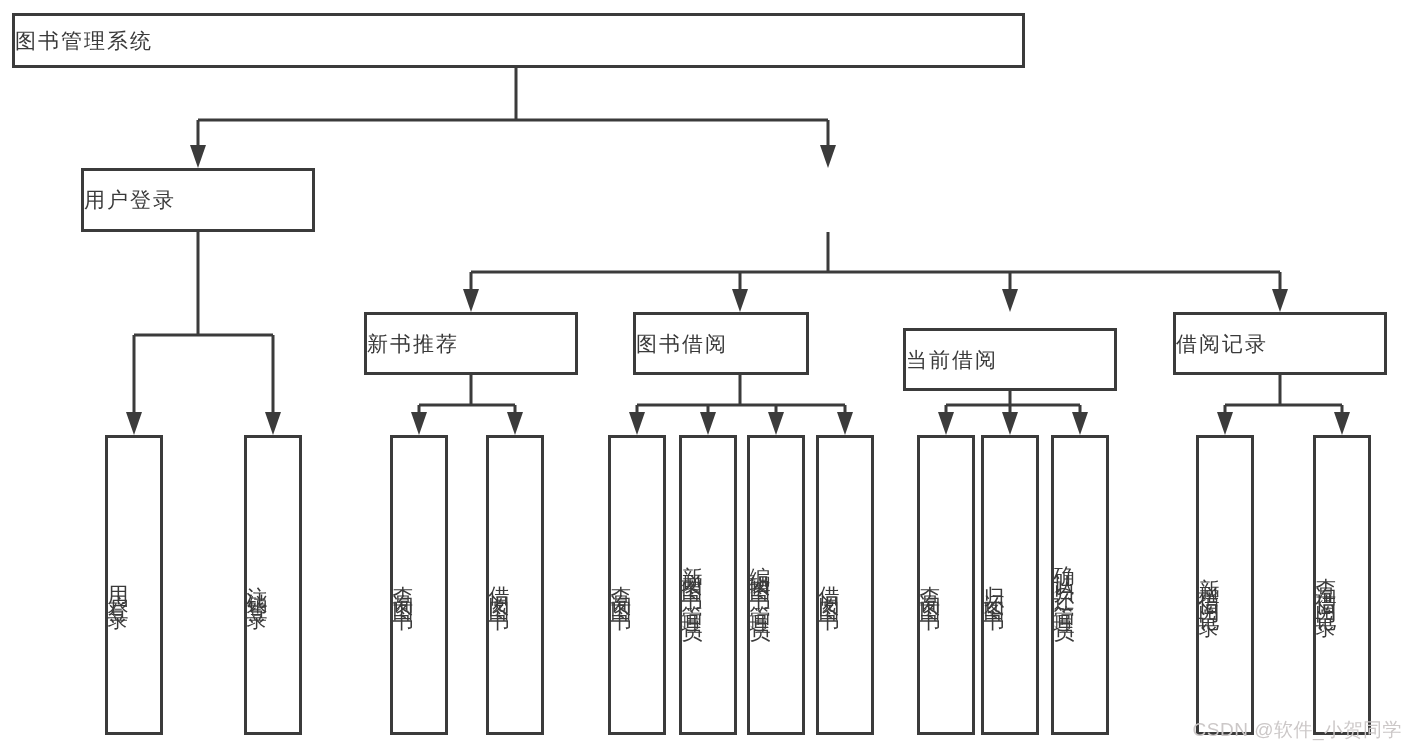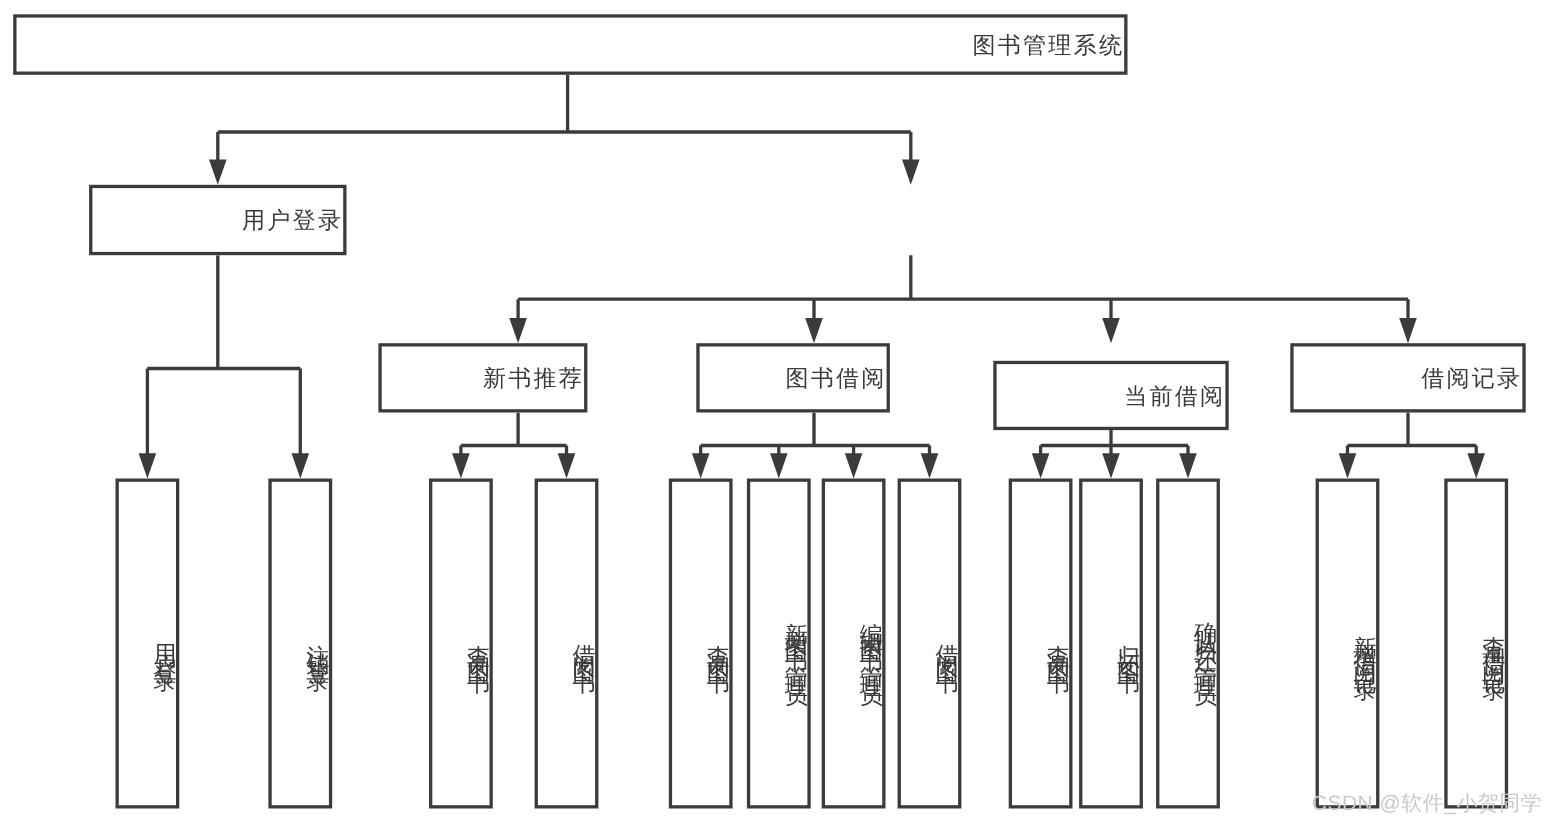--- a/index.html
+++ b/index.html
@@ -32,21 +32,21 @@
     fill: #3b3b3b;
     stroke: none;
   }
   .node {
     position: absolute;
     box-sizing: border-box;
     background: #ffffff;
     border: 3px solid #3b3b3b;
     display: flex;
     align-items: center;
-    justify-content: flex-end;
+    justify-content: flex-start;
     color: #3a3a3a;
     z-index: 2;
   }
   .h-node .label {
     font-size: 21px;
     letter-spacing: 2px;
     white-space: nowrap;
   }
   .v-node .label {
     writing-mode: vertical-rl;
@@ -124,21 +124,21 @@
   </svg>
 
   <div class="node h-node" style="left:12px;top:13px;width:1013px;height:55px">
     <span class="label">图书管理系统</span>
   </div>
 
   <div class="node h-node" style="left:81px;top:168px;width:234px;height:64px">
     <span class="label">用户登录</span>
   </div>
 
-  <div class="node h-node" style="left:344px;top:312px;width:190px;height:63px">
+  <div class="node h-node" style="left:364px;top:312px;width:214px;height:63px">
     <span class="label">新书推荐</span>
   </div>
   <div class="node h-node" style="left:633px;top:312px;width:176px;height:63px">
     <span class="label">图书借阅</span>
   </div>
   <div class="node h-node" style="left:903px;top:328px;width:214px;height:63px">
     <span class="label">当前借阅</span>
   </div>
   <div class="node h-node" style="left:1173px;top:312px;width:214px;height:63px">
     <span class="label">借阅记录</span>

